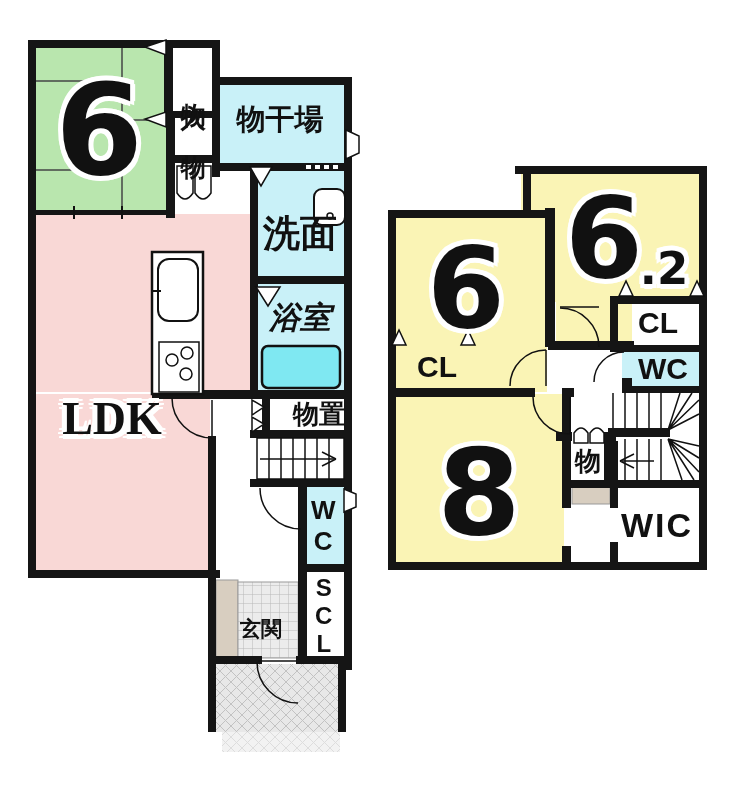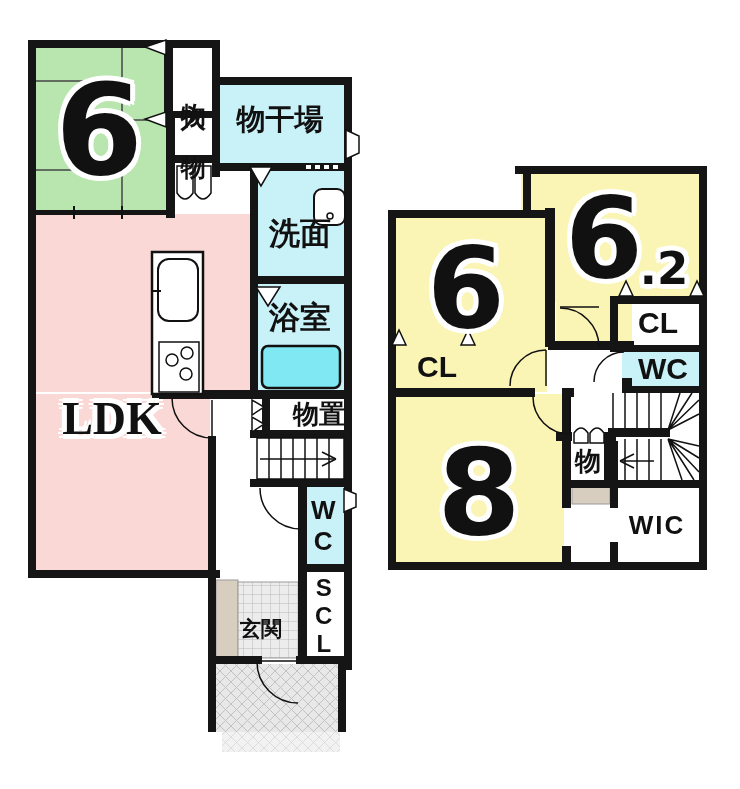--- a/index.html
+++ b/index.html
@@ -195,30 +195,30 @@
   <g stroke="#111" stroke-width="2">
     <line x1="74" y1="206" x2="74" y2="219"></line>
         <line x1="122" y1="206" x2="122" y2="219"></line>
   </g>
 </svg>
 
   <div class="lbl halo num" style="left:99px;top:131px;font-size:126px;">6</div>
   <div class="lbl vert" style="left:193px;top:84px;font-size:25px;">物入</div>
   <div class="lbl vert" style="left:193px;top:136px;font-size:25px;">物</div>
   <div class="lbl" style="left:280px;top:120px;font-size:29px;">物干場</div>
-  <div class="lbl" style="left:300px;top:234px;font-size:31px;">洗面</div>
-  <div class="lbl" style="left:300px;top:318px;font-size:31px;">浴室</div>
+  <div class="lbl" style="left:300px;top:234px;font-size:37px;">洗面</div>
+  <div class="lbl" style="left:300px;top:318px;font-size:31px;font-style:italic;">浴室</div>
   <div class="lbl halo" style="left:112px;top:419px;font-size:46px;">LDK</div>
   <div class="lbl" style="left:301px;top:414px;font-size:26px;padding-left:36px;">物置</div>
   <div class="lbl vert" style="left:323px;top:526px;font-size:26px;">WC</div>
   <div class="lbl vert" style="left:323px;top:616px;font-size:24px;">SCL</div>
   <div class="lbl" style="left:261px;top:629px;font-size:21px;">玄関</div>
 
   <div class="lbl halo num" style="left:466px;top:288px;font-size:112px;">6</div>
   <div class="lbl halo num" style="left:604px;top:238px;font-size:112px;">6</div>
   <div class="lbl halo num" style="left:664px;top:269px;font-size:45px;">.2</div>
   <div class="lbl" style="left:437px;top:367px;font-size:30px;">CL</div>
   <div class="lbl" style="left:658px;top:323px;font-size:30px;">CL</div>
   <div class="lbl" style="left:663px;top:369px;font-size:30px;">WC</div>
   <div class="lbl halo num" style="left:479px;top:493px;font-size:120px;">8</div>
   <div class="lbl" style="left:588px;top:461px;font-size:26px;">物</div>
-  <div class="lbl" style="left:657px;top:525px;font-size:26px;letter-spacing:2px;">WIC</div>
+  <div class="lbl" style="left:657px;top:525px;font-size:34px;letter-spacing:2px;">WIC</div>
 </div>
 
 </body></html>

